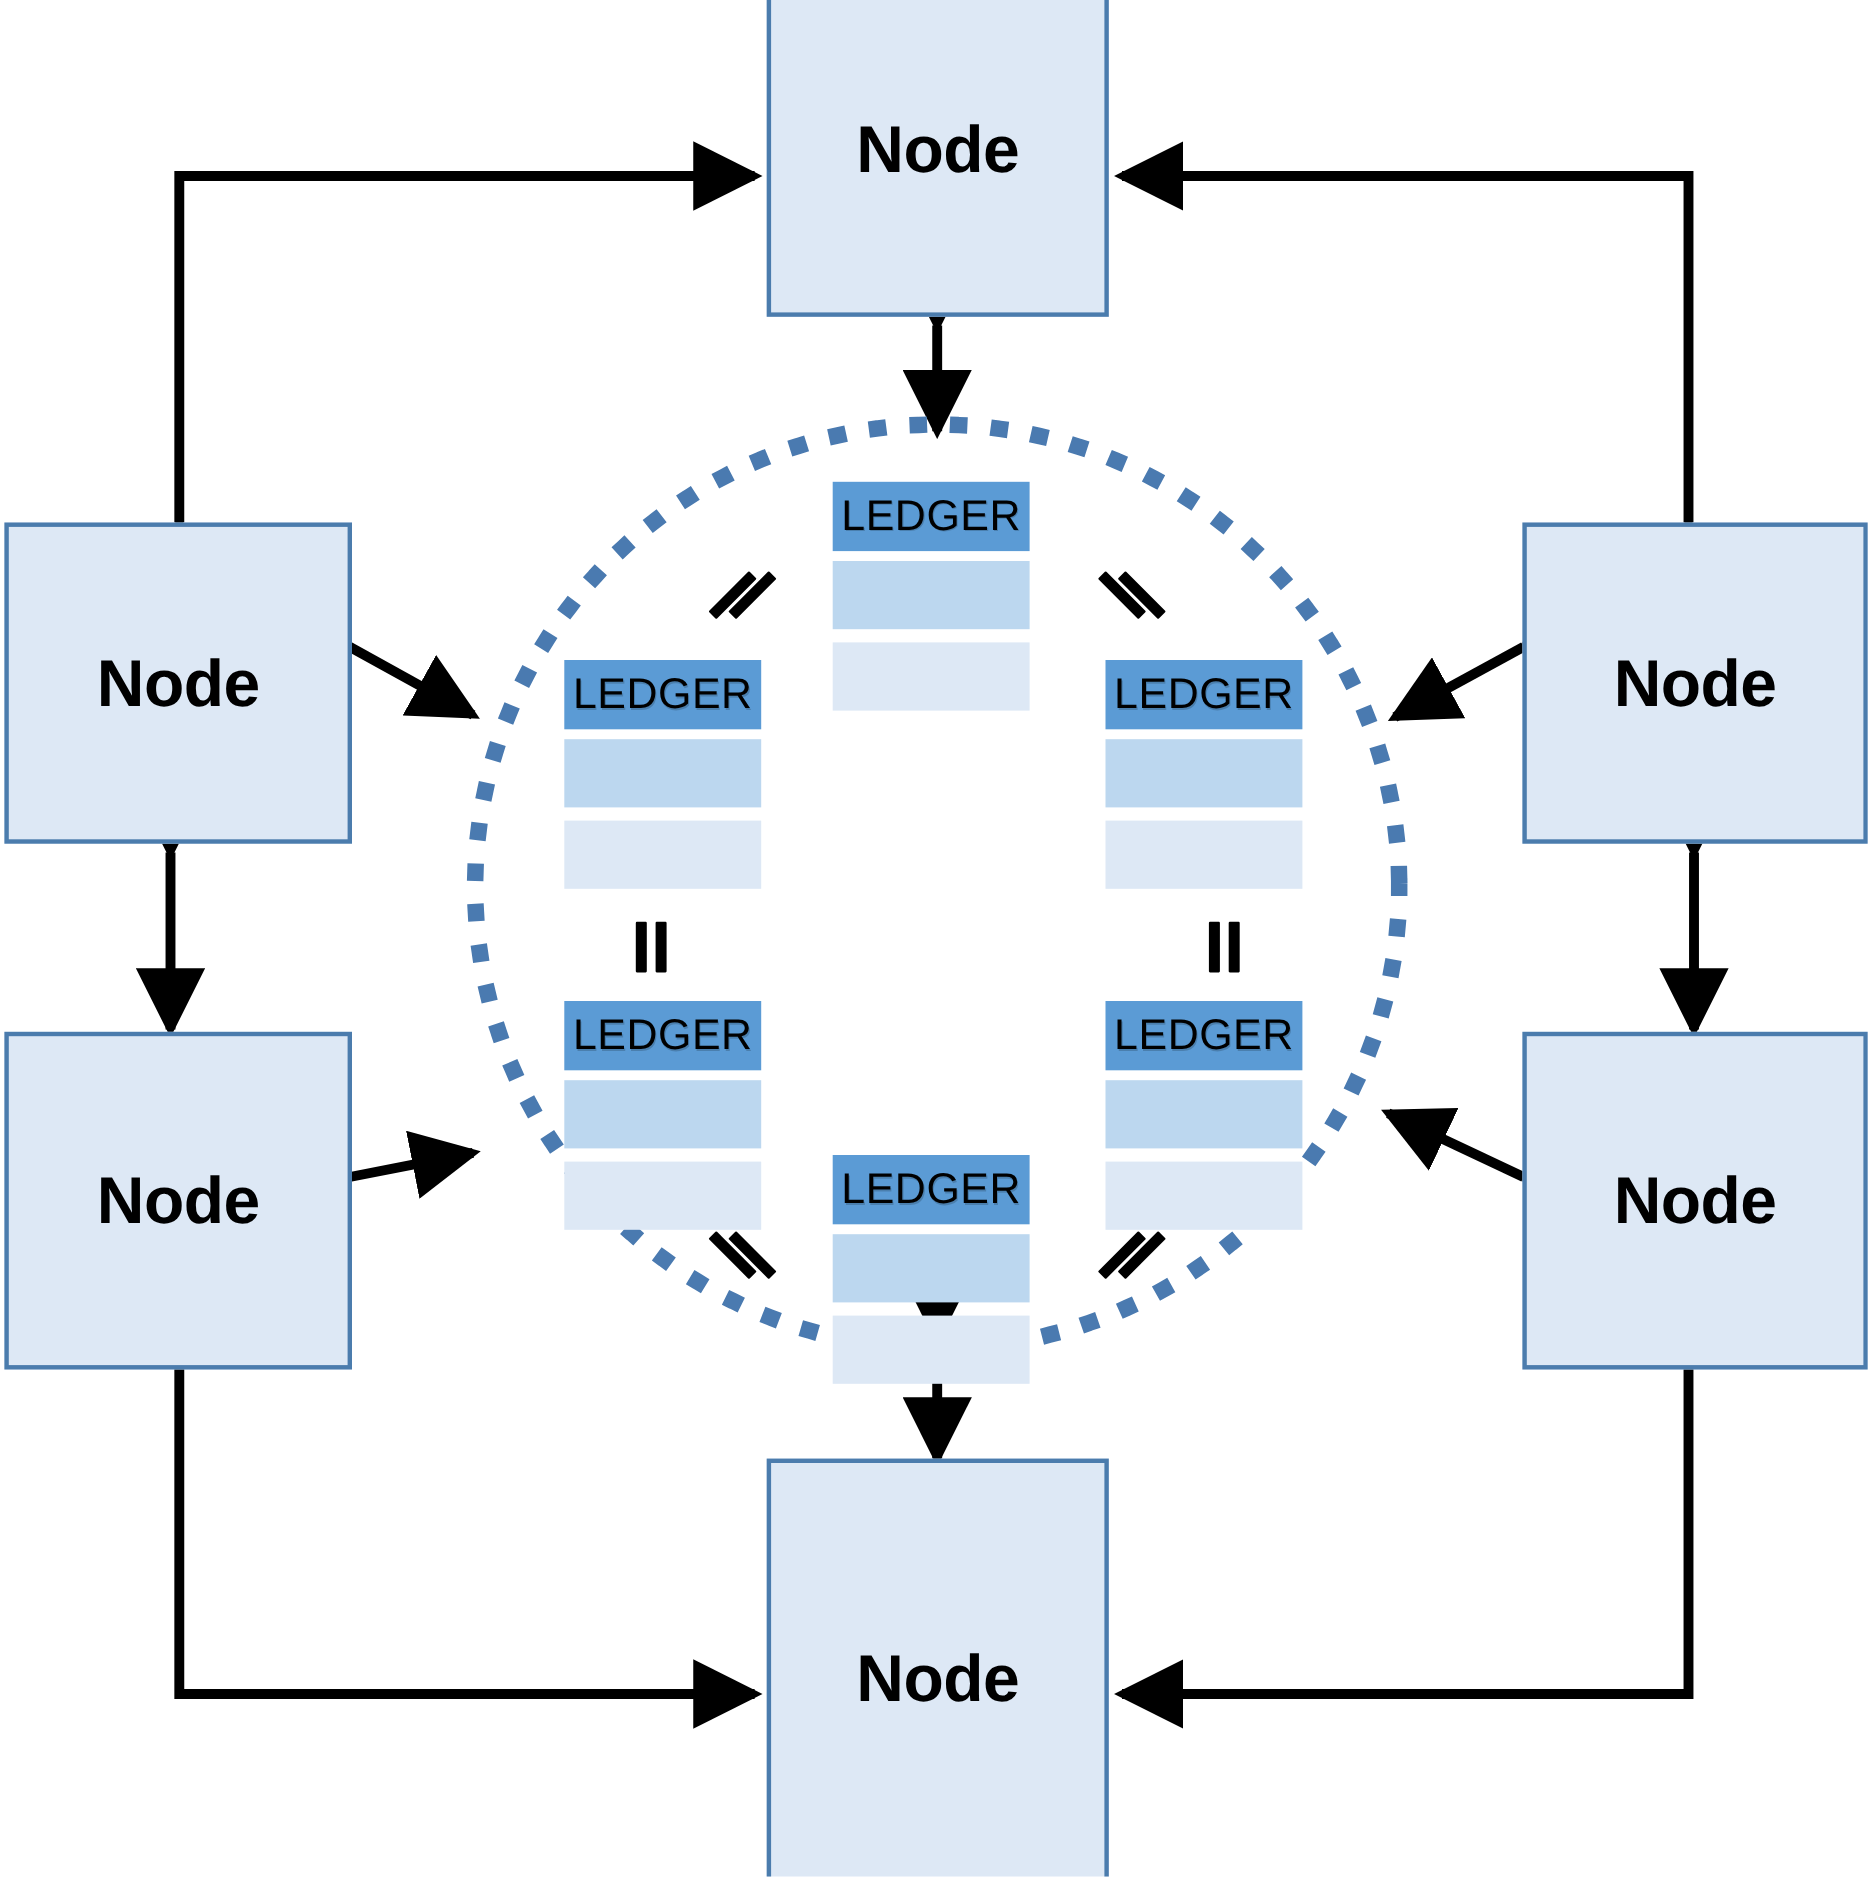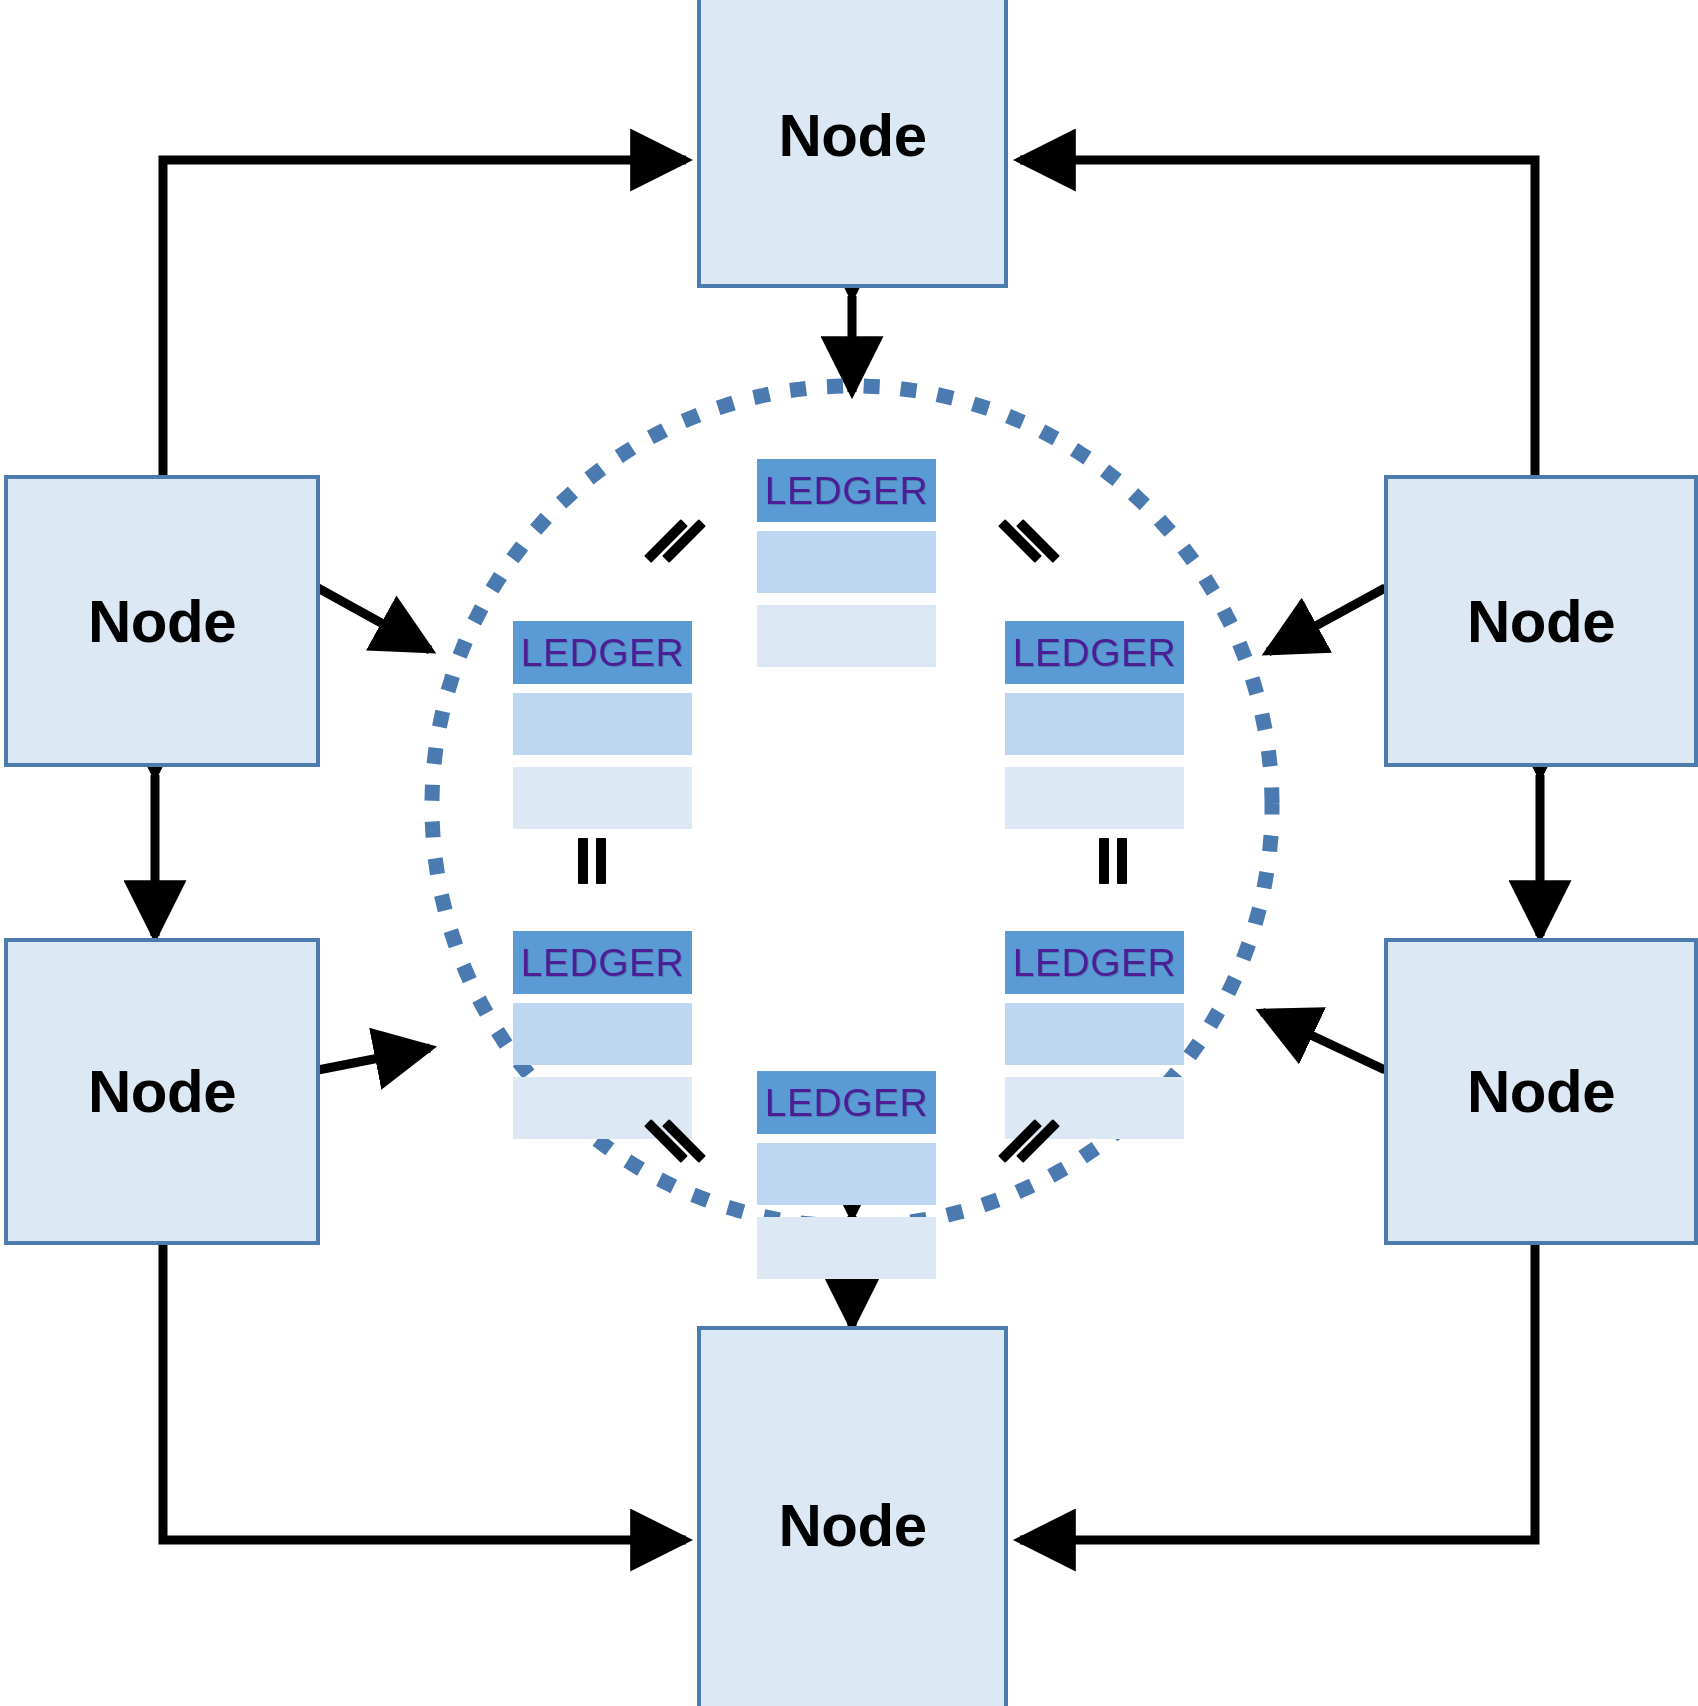--- a/index.html
+++ b/index.html
@@ -16,26 +16,25 @@
     box-sizing:border-box;
     display:flex;align-items:center;justify-content:center;
   }
   .node-label{
     font-size:60px;font-weight:bold;color:#000;letter-spacing:-0.5px;
     font-family:"Liberation Sans","DejaVu Sans",sans-serif;
   }
 
   .ledger{position:absolute;width:179px;}
   .ledger .hdr{
-    height:63px;background:#5b9bd5;color:#4c1d95;
+    height:63px;background:#5b9bd5;color:#000000;
     display:flex;align-items:center;justify-content:center;
     font-size:39px;font-weight:normal;letter-spacing:0.5px;
     text-shadow:1px 1px 0 rgba(0,0,0,0.18);
     font-family:"Liberation Sans","DejaVu Sans",sans-serif;
-    margin-top:21px;
   }
   .ledger .row1{height:62px;background:#bcd7ef;margin-top:9px;}
   .ledger .row2{height:62px;background:#dde8f5;margin-top:12px;}
 
   .consensus{
     position:absolute;
     font-size:62px;font-weight:bold;color:#000;
     white-space:nowrap;
     font-family:"Liberation Sans","DejaVu Sans",sans-serif;
   }

